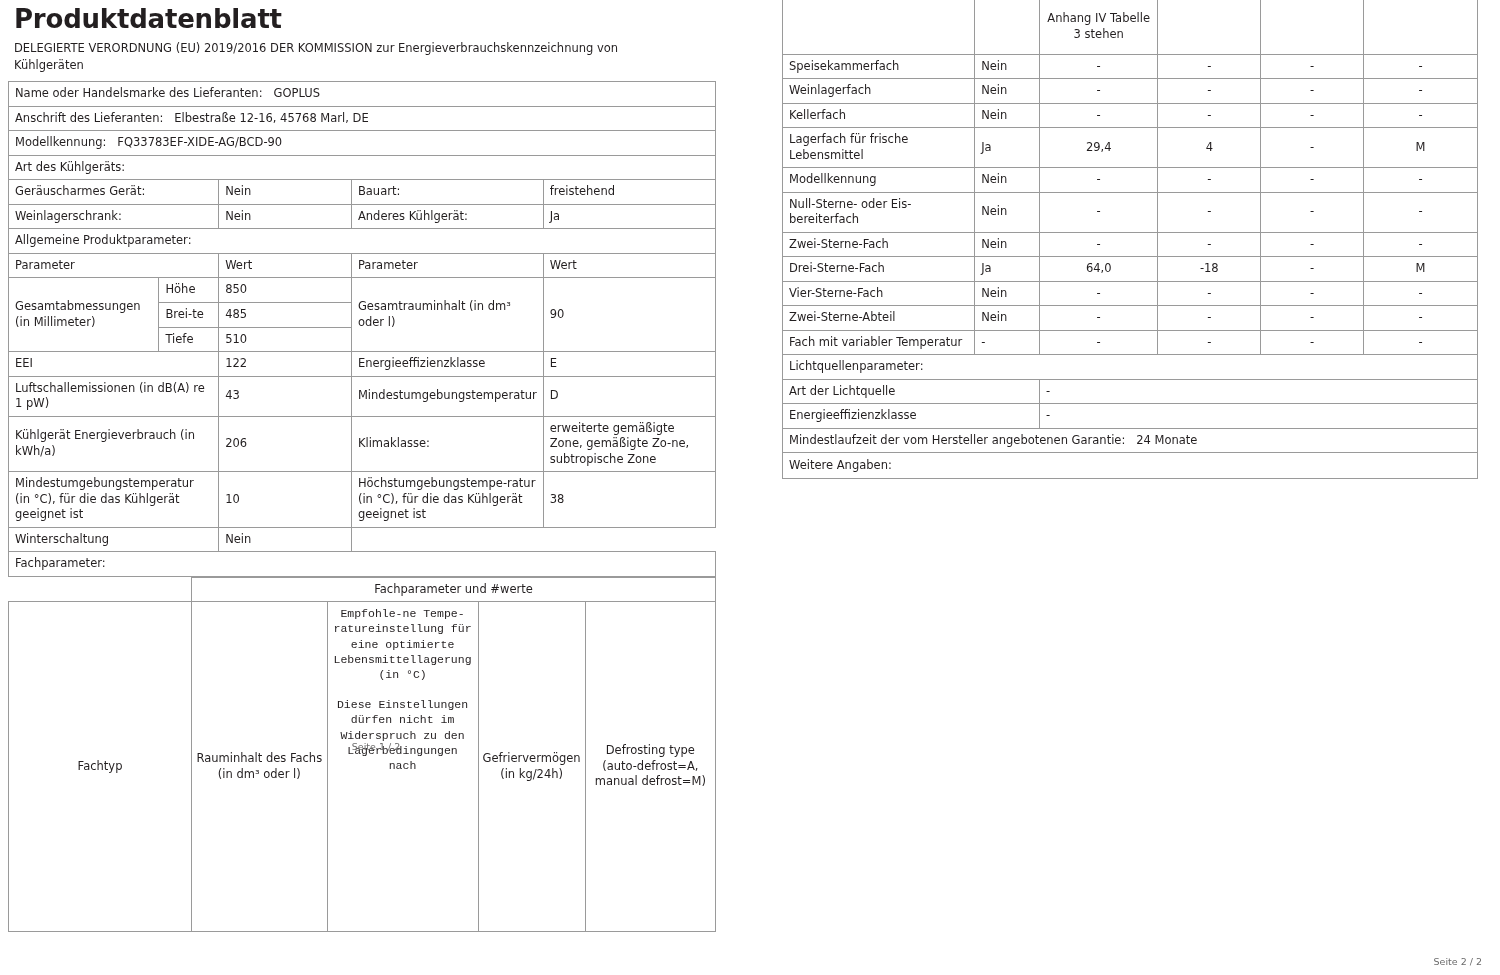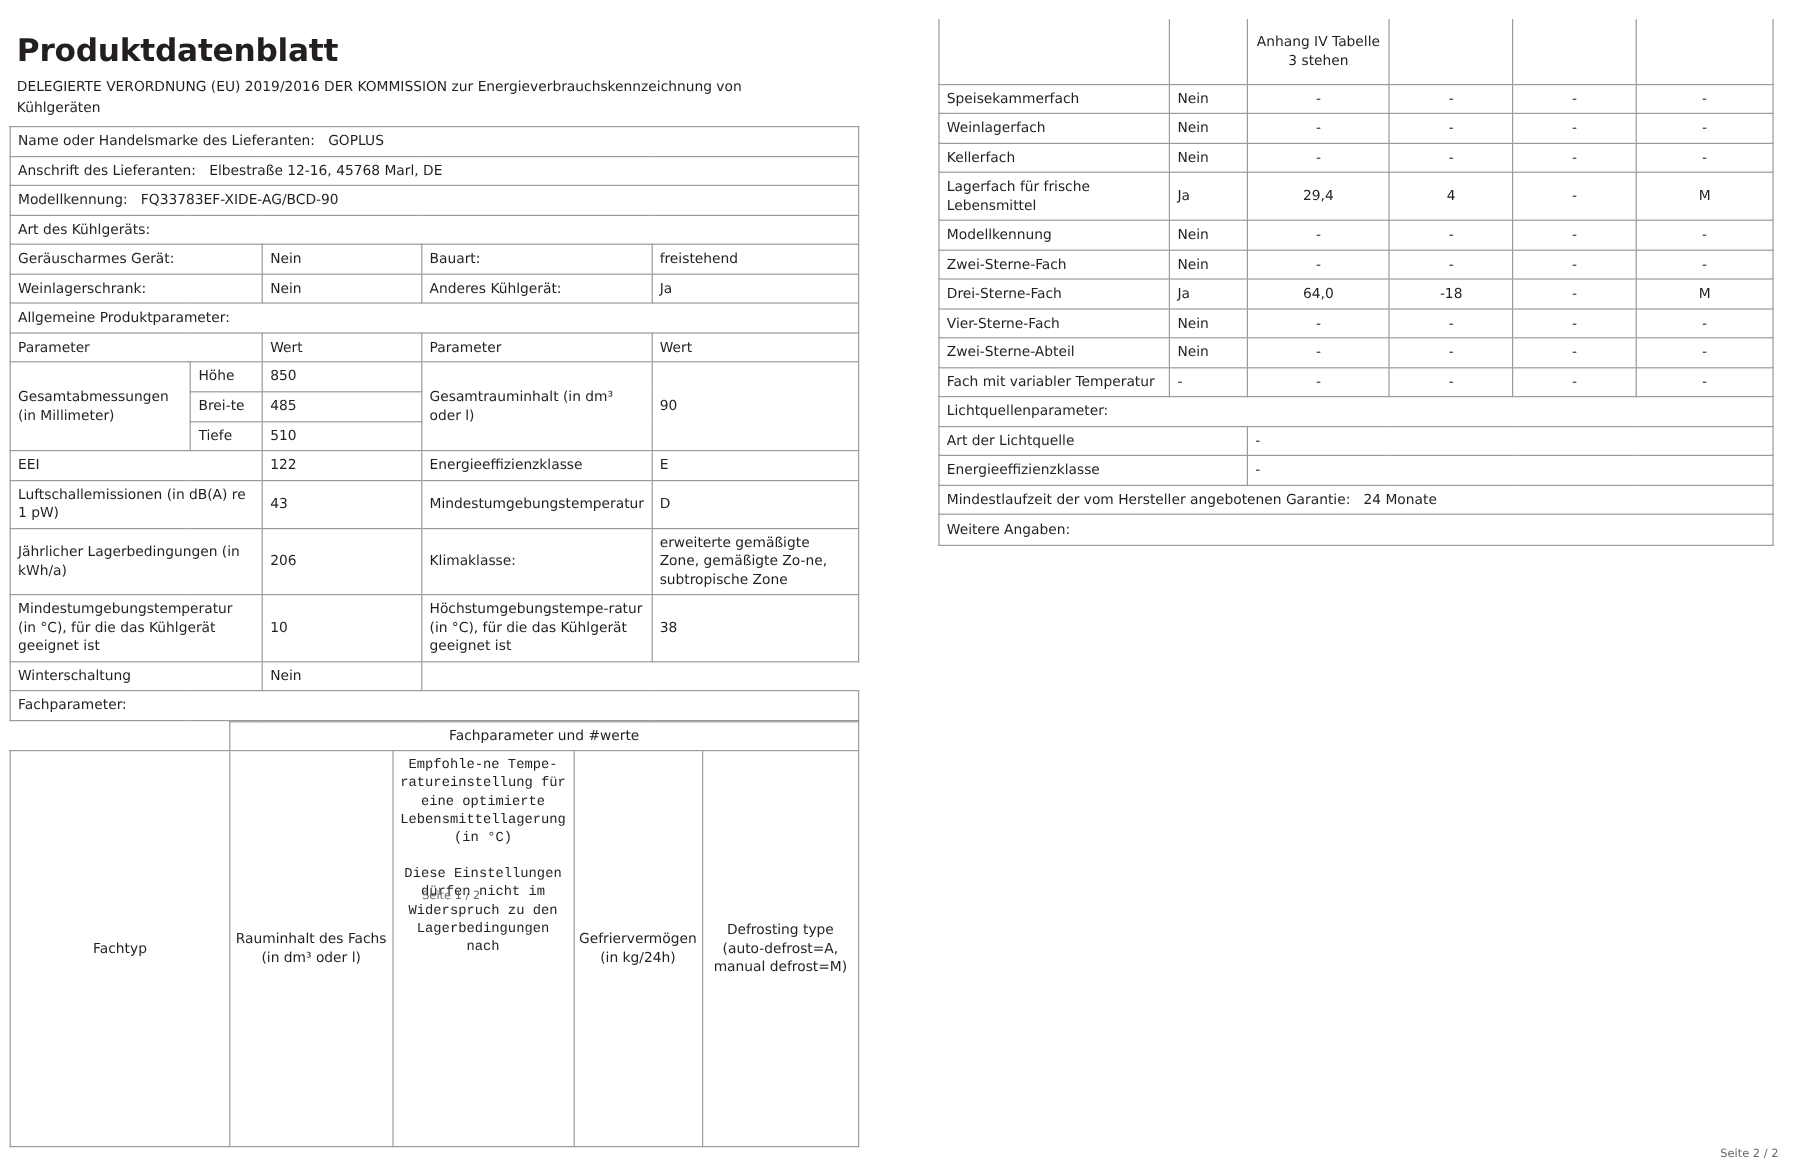--- a/index.html
+++ b/index.html
@@ -17,21 +17,21 @@
   }
   .page {
     position: absolute;
     top: 0;
     box-sizing: border-box;
   }
   .page-left {
     left: 0;
     width: 752px;
     height: 760px;
-    padding: 24px 36px 0 8px;
+    padding: 0 36px 0 8px;
   }
   .page-right {
     left: 752px;
     width: 748px;
     height: 975px;
     padding: 0 22px 0 30px;
   }
   .doc-title {
     font-size: 26px;
     font-weight: bold;
@@ -172,21 +172,21 @@
         <td>Energieeffizienzklasse</td>
         <td>E</td>
       </tr>
       <tr>
         <td colspan="2">Luftschallemissionen (in dB(A) re 1 pW)</td>
         <td class="vmid">43</td>
         <td class="vmid">Mindestumgebungstemperatur</td>
         <td class="vmid">D</td>
       </tr>
       <tr>
-        <td colspan="2" class="vmid">Jährlicher Lagerbedingungen (in kWh/a)</td>
+        <td colspan="2" class="vmid">Kühlgerät Energieverbrauch (in kWh/a)</td>
         <td class="vmid">206</td>
         <td class="vmid">Klimaklasse:</td>
         <td class="vmid">erweiterte gemäßigte Zone, gemäßigte Zo-ne, subtropische Zone</td>
       </tr>
       <tr>
         <td colspan="2" class="vmid">Mindestumgebungstemperatur (in °C), für die das Kühlgerät geeignet ist</td>
         <td class="vmid">10</td>
         <td class="vmid">Höchstumgebungstempe-ratur (in °C), für die das Kühlgerät geeignet ist</td>
         <td class="vmid">38</td>
       </tr>
@@ -227,21 +227,21 @@
         <td class="fachtyp-head">Defrosting type (auto-defrost=A, manual defrost=M)</td>
       </tr>
     </tbody>
   </table>
 
   <div class="footer-left">Seite 1 / 2</div>
 </div>
 
 <div class="page page-right">
 
-  <table class="tbl-right" style="margin-top:16px;">
+  <table class="tbl-right" style="margin-top:0;">
     <colgroup>
       <col style="width:172px">
       <col style="width:58px">
       <col style="width:106px">
       <col style="width:92px">
       <col style="width:92px">
       <col style="width:102px">
     </colgroup>
     <tbody>
       <tr style="height:54px;">
@@ -287,20 +287,28 @@
       </tr>
       <tr>
         <td>Modellkennung</td>
         <td>Nein</td>
         <td class="num">-</td>
         <td class="num">-</td>
         <td class="num">-</td>
         <td class="num">-</td>
       </tr>
       <tr>
+        <td>Null-Sterne- oder Eis-bereiterfach</td>
+        <td class="vmid">Nein</td>
+        <td class="num vmid">-</td>
+        <td class="num vmid">-</td>
+        <td class="num vmid">-</td>
+        <td class="num vmid">-</td>
+      </tr>
+      <tr>
         <td>Zwei-Sterne-Fach</td>
         <td>Nein</td>
         <td class="num">-</td>
         <td class="num">-</td>
         <td class="num">-</td>
         <td class="num">-</td>
       </tr>
       <tr>
         <td>Drei-Sterne-Fach</td>
         <td>Ja</td>

